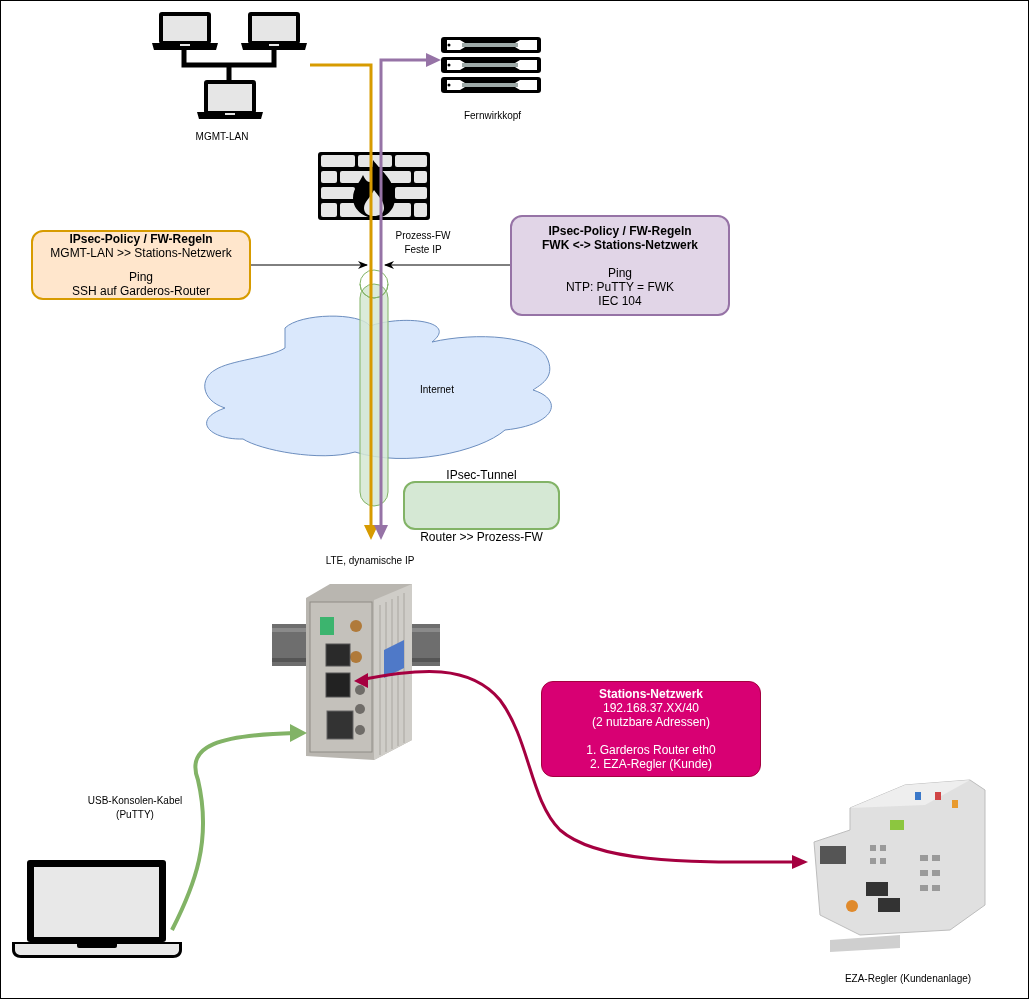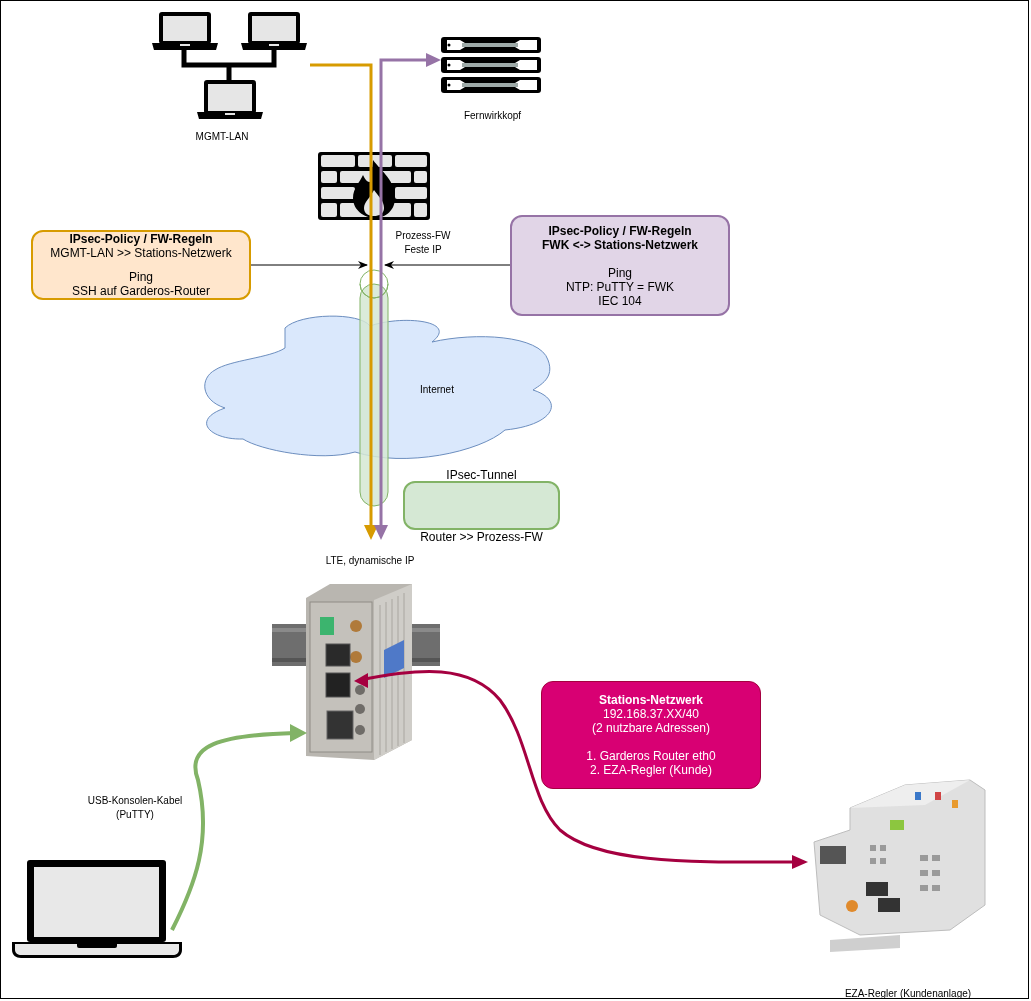--- a/index.html
+++ b/index.html
@@ -6,21 +6,21 @@
   body { width: 1031px; height: 1001px; position: relative; overflow: hidden; font-family: "Liberation Sans", sans-serif; }
   #frame { position: absolute; left: 0; top: 0; width: 1029px; height: 999px; border: 1px solid #000; box-sizing: border-box; }
   svg#diagram { position: absolute; left: 0; top: 0; }
   .lbl { position: absolute; font-size: 10px; color: #000; text-align: center; line-height: 14px; white-space: nowrap; }
   .box { position: absolute; box-sizing: border-box; border-radius: 12px; font-size: 12px; line-height: 14px; text-align: center; display: flex; flex-direction: column; justify-content: center; align-items: center; }
   .box .b { font-weight: bold; }
   .box .gap { height: 14px; }
   #box-mgmt { left: 31px; top: 230px; width: 220px; height: 70px; background: #ffe6cc; border: 2px solid #d79b00; }
   #box-fwk  { left: 510px; top: 215px; width: 220px; height: 101px; background: #e1d5e7; border: 2px solid #9673a6; }
   #box-tunnel { left: 403px; top: 481px; width: 157px; height: 49px; background: #d5e8d4; border: 2px solid #82b366; gap: 48px; }
-  #box-station { left: 541px; top: 681px; width: 220px; height: 108px; background: #d80073; border: 1px solid #a50040; color: #fff; }
+  #box-station { left: 541px; top: 681px; width: 220px; height: 96px; background: #d80073; border: 1px solid #a50040; color: #fff; }
 </style>
 </head>
 <body>
 
 <div id="frame"></div>
 
 <svg id="diagram" width="1031" height="1001" viewBox="0 0 1031 1001" xmlns="http://www.w3.org/2000/svg">
   <defs>
     <marker id="arrBlack" markerWidth="10" markerHeight="8" refX="9" refY="4" orient="auto" markerUnits="userSpaceOnUse">
       <path d="M0,0 L10,4 L0,8 L3,4 Z" fill="#000"></path>
@@ -191,21 +191,21 @@
 <div class="lbl" style="left:378px;top:229px;width:90px;">
   <div>Prozess-FW</div>
   <div>Feste IP</div>
 </div>
 <div class="lbl" style="left:400px;top:383px;width:74px;">Internet</div>
 <div class="lbl" style="left:300px;top:554px;width:140px;">LTE, dynamische IP</div>
 <div class="lbl" style="left:60px;top:794px;width:150px;">
   <div>USB-Konsolen-Kabel</div>
   <div>(PuTTY)</div>
 </div>
-<div class="lbl" style="left:818px;top:972px;width:180px;margin-top:15px;">EZA-Regler (Kundenanlage)</div>
+<div class="lbl" style="left:818px;top:972px;width:180px;">EZA-Regler (Kundenanlage)</div>
 
 <div class="box" id="box-mgmt">
   <div class="b">IPsec-Policy / FW-Regeln</div>
   <div>MGMT-LAN &gt;&gt; Stations-Netzwerk</div>
   <div class="gap"></div>
   <div>Ping</div>
   <div>SSH auf Garderos-Router</div>
 </div>
 
 <div class="box" id="box-fwk">

